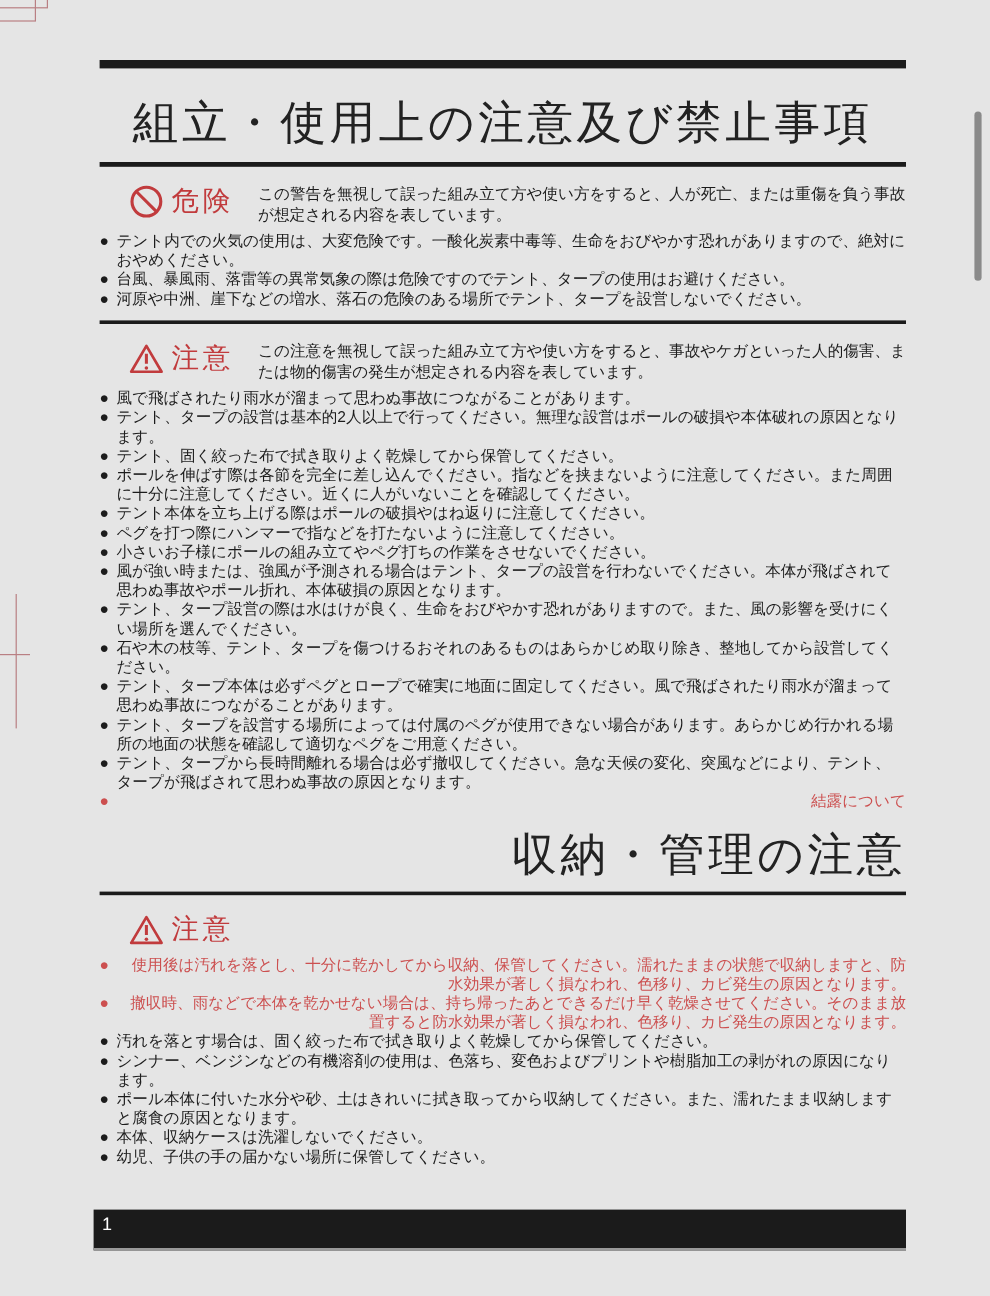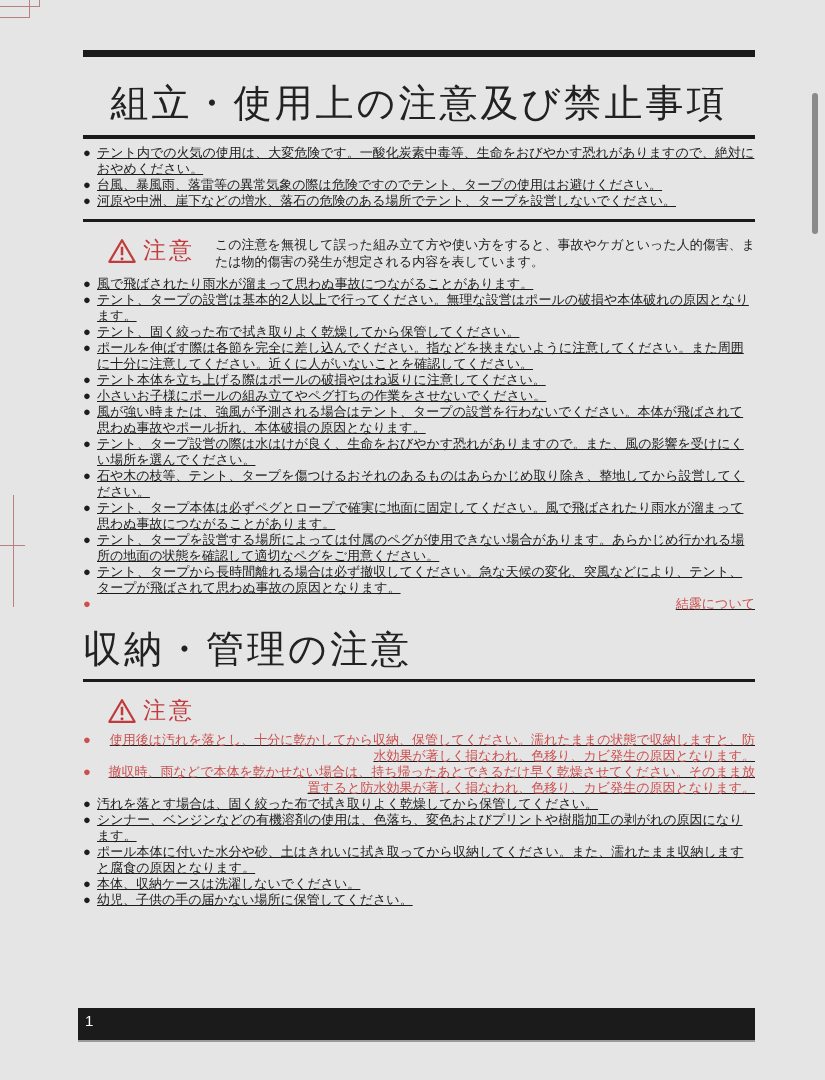--- a/index.html
+++ b/index.html
@@ -31,31 +31,31 @@
 
   .warn-header{display:flex;align-items:flex-start;margin:13px 0 6px;padding-left:24px;}
   .warn-icon{width:30px;height:30px;flex:0 0 auto;margin-right:6px;margin-top:1px;}
   .warn-icon svg{display:block;width:100%;height:100%;}
   .warn-label{
     font-size:23px;font-weight:500;color:var(--accent-red);
     letter-spacing:3px;line-height:30px;margin-right:20px;white-space:nowrap;
   }
   .warn-desc{font-size:13px;line-height:17px;margin:1px 0 0;flex:1;word-break:break-all;}
 
-  ul.bullets{list-style:none;margin:6px 0 0;padding:0;font-size:13px;line-height:16px;word-break:break-all;text-decoration:underline;}
+  ul.bullets{list-style:none;margin:6px 0 0;padding:0;font-size:13px;line-height:16px;word-break:break-all;}
   ul.bullets li{position:relative;padding-left:14px;}
   ul.bullets li::before{content:"●";position:absolute;left:0;top:0;}
   ul.bullets li.red{color:var(--red-text);text-align:right;}
   .condensation-note{
     font-size:13px;line-height:16px;color:var(--red-text);
     margin:0 0 0 14px;word-break:break-all;
   }
   .sep-gap{margin-top:10px;}
   .storage-title{
-    font-size:38px;font-weight:500;text-align:left;letter-spacing:3px;
+    font-size:38px;font-weight:500;text-align:right;letter-spacing:3px;
     margin:16px 0 8px;line-height:1.15;color:#222;
   }
   .bottom-bar{
     position:absolute;left:78px;top:1008px;width:677px;height:32px;
     background:var(--bar-black);border-bottom:2px solid #9a9a9a;
   }
   .page-num{display:block;color:#fff;font-size:15px;padding:4px 0 0 7px;line-height:1.2;}
 </style>
 </head>
 <body>
@@ -68,20 +68,30 @@
   <div class="cross-h"></div>
   <div class="gray-side-bar"></div>
 
   <div class="content">
 
     <div class="top-bar"></div>
 
     <h1 class="main-title">組立・使用上の注意及び禁止事項</h1>
     <div class="rule-thick"></div>
 
+    <div class="warn-header">
+      <span class="warn-icon">
+        <svg viewBox="0 0 30 30">
+          <circle cx="15" cy="15" r="12" fill="none" stroke="#c13b3d" stroke-width="2.6"></circle>
+          <line x1="6.8" y1="6.8" x2="23.2" y2="23.2" stroke="#c13b3d" stroke-width="2.6"></line>
+        </svg>
+      </span>
+      <span class="warn-label">危険</span>
+      <p class="warn-desc">この警告を無視して誤った組み立て方や使い方をすると、人が死亡、または重傷を負う事故が想定される内容を表しています。</p>
+    </div>
 
     <ul class="bullets">
 
         <li class="bullet-item"><span>テント内での火気の使用は、大変危険です。一酸化炭素中毒等、生命をおびやかす恐れがありますので、絶対におやめください。</span></li>
 
         <li class="bullet-item"><span>台風、暴風雨、落雷等の異常気象の際は危険ですのでテント、タープの使用はお避けください。</span></li>
 
         <li class="bullet-item"><span>河原や中洲、崖下などの増水、落石の危険のある場所でテント、タープを設営しないでください。</span></li>
       </ul>
 
@@ -104,20 +114,21 @@
         <li class="bullet-item"><span>風で飛ばされたり雨水が溜まって思わぬ事故につながることがあります。</span></li>
 
         <li class="bullet-item"><span>テント、タープの設営は基本的2人以上で行ってください。無理な設営はポールの破損や本体破れの原因となります。</span></li>
 
         <li class="bullet-item"><span>テント、固く絞った布で拭き取りよく乾燥してから保管してください。</span></li>
 
         <li class="bullet-item"><span>ポールを伸ばす際は各節を完全に差し込んでください。指などを挟まないように注意してください。また周囲に十分に注意してください。近くに人がいないことを確認してください。</span></li>
 
         <li class="bullet-item"><span>テント本体を立ち上げる際はポールの破損やはね返りに注意してください。</span></li>
 
+        <li class="bullet-item"><span>ペグを打つ際にハンマーで指などを打たないように注意してください。</span></li>
 
         <li class="bullet-item"><span>小さいお子様にポールの組み立てやペグ打ちの作業をさせないでください。</span></li>
 
         <li class="bullet-item"><span>風が強い時または、強風が予測される場合はテント、タープの設営を行わないでください。本体が飛ばされて思わぬ事故やポール折れ、本体破損の原因となります。</span></li>
 
         <li class="bullet-item"><span>テント、タープ設営の際は水はけが良く、生命をおびやかす恐れがありますので。また、風の影響を受けにくい場所を選んでください。</span></li>
 
         <li class="bullet-item"><span>石や木の枝等、テント、タープを傷つけるおそれのあるものはあらかじめ取り除き、整地してから設営してください。</span></li>
 
         <li class="bullet-item"><span>テント、タープ本体は必ずペグとロープで確実に地面に固定してください。風で飛ばされたり雨水が溜まって思わぬ事故につながることがあります。</span></li>

